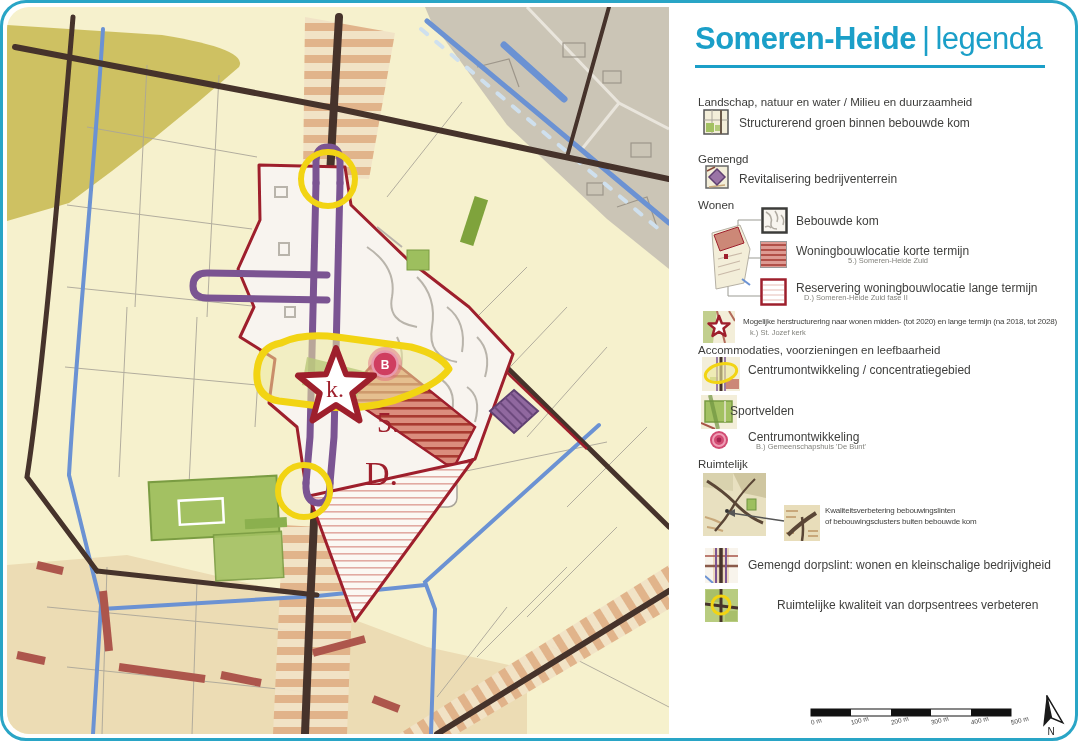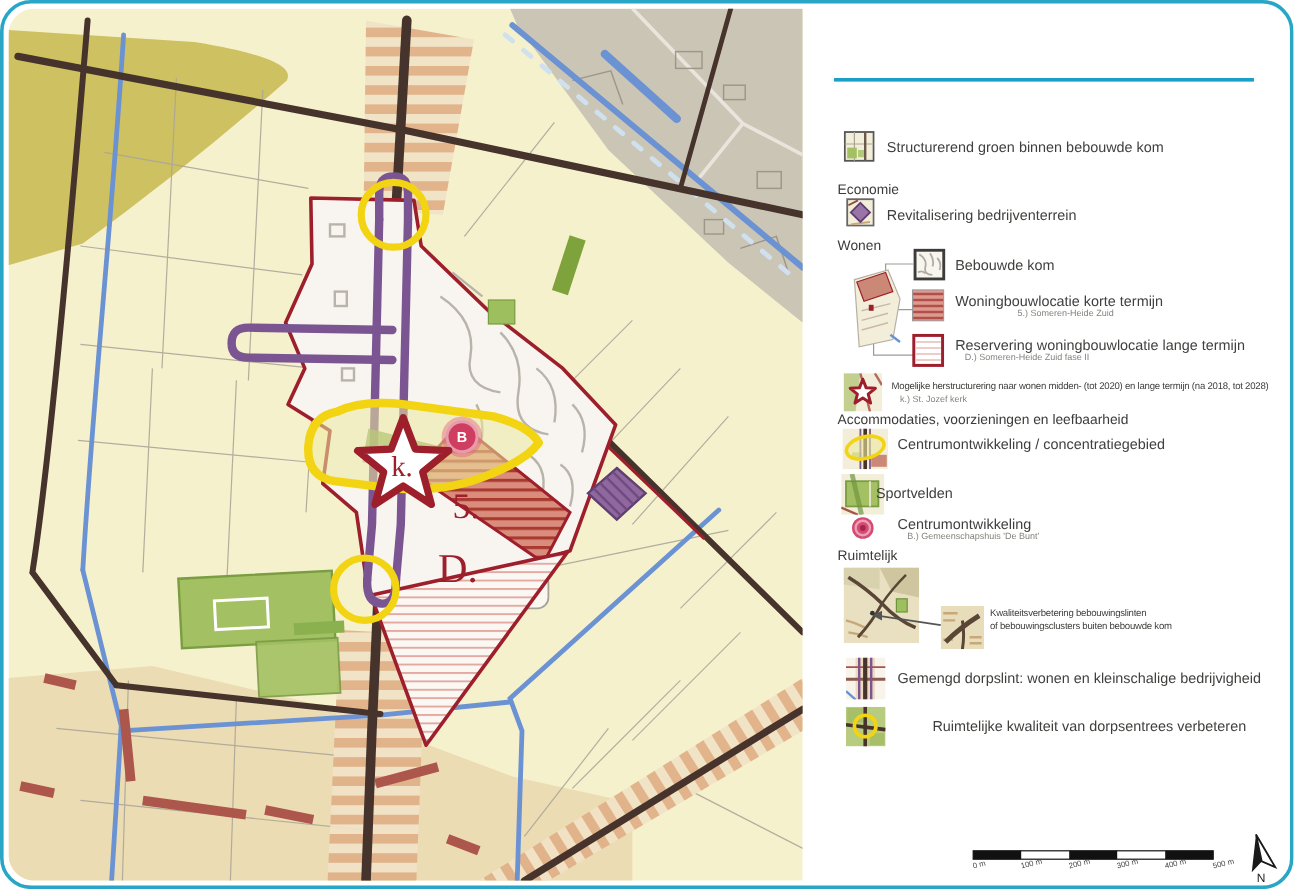--- a/index.html
+++ b/index.html
@@ -190,32 +190,36 @@
       <g>
         <path d="M329,341 L339,367.2 L367,368.6 L345.2,386.3 L352.5,413.4 L329,398 L305.5,413.4 L312.8,386.3 L291,368.6 L319,367.2 Z" fill="#ffffff" stroke="#9e1f2c" stroke-width="6" stroke-linejoin="round"></path>
         <text x="328" y="390" font-size="24" fill="#9e1f2c" text-anchor="middle" font-family="Liberation Serif, serif">k.</text>
       </g>
 
       <text x="370" y="425" font-size="30" fill="#9e1f2c" font-family="Liberation Serif, serif">5.</text>
       <text x="358" y="478" font-size="34" fill="#9e1f2c" font-family="Liberation Serif, serif">D.</text>
     </svg>
   </div>
 
+  <div class="abs ttl" style="left:692px;top:18px;">
+    <b>Someren-Heide</b><span class="sep">|</span><span>legenda</span>
+  </div>
   <div class="rule" style="left:692px;top:62px;width:350px;"></div>
 
+  <div class="abs sec" style="left:695px;top:93px;">Landschap, natuur en water / Milieu en duurzaamheid</div>
   <svg class="ic" style="left:700px;top:106px;" width="26" height="26">
     <rect x="1" y="1" width="24" height="24" fill="#f3eed9" stroke="#555" stroke-width="1.5"></rect>
     <path d="M9,1 V25 M1,11 H25" stroke="#a9a49a" stroke-width="1" fill="none"></path>
     <rect x="3" y="14" width="8" height="9" fill="#a3c162"></rect>
       <rect x="12" y="16" width="6" height="6" fill="#a3c162" opacity="0.8"></rect>
     <path d="M18,1 V25" stroke="#6b5a4a" stroke-width="2"></path>
   </svg>
   <div class="abs lbl" style="left:736px;top:113px;">Structurerend groen binnen bebouwde kom</div>
 
-  <div class="abs sec" style="left:695px;top:150px;">Economie</div>
+  <div class="abs sec" style="left:695px;top:150px;">Gemengd</div>
   <svg class="ic" style="left:702px;top:162px;" width="24" height="24">
     <rect x="1" y="1" width="22" height="22" fill="#f3eed9" stroke="#666" stroke-width="1.5"></rect>
     <path d="M2,6 L10,2" stroke="#8a4a3a" stroke-width="1.5"></path>
     <path d="M4,22 L20,20" stroke="#c8a87a" stroke-width="1.5"></path>
     <polygon points="12,4 20,12 12,20 4,12" fill="#9a74a6" stroke="#5e3f70" stroke-width="1.5"></polygon>
   </svg>
   <div class="abs lbl" style="left:736px;top:169px;">Revitalisering bedrijventerrein</div>
 
   <div class="abs sec" style="left:695px;top:196px;">Wonen</div>
   <svg class="ic" style="left:695px;top:205px;" width="70" height="110">

